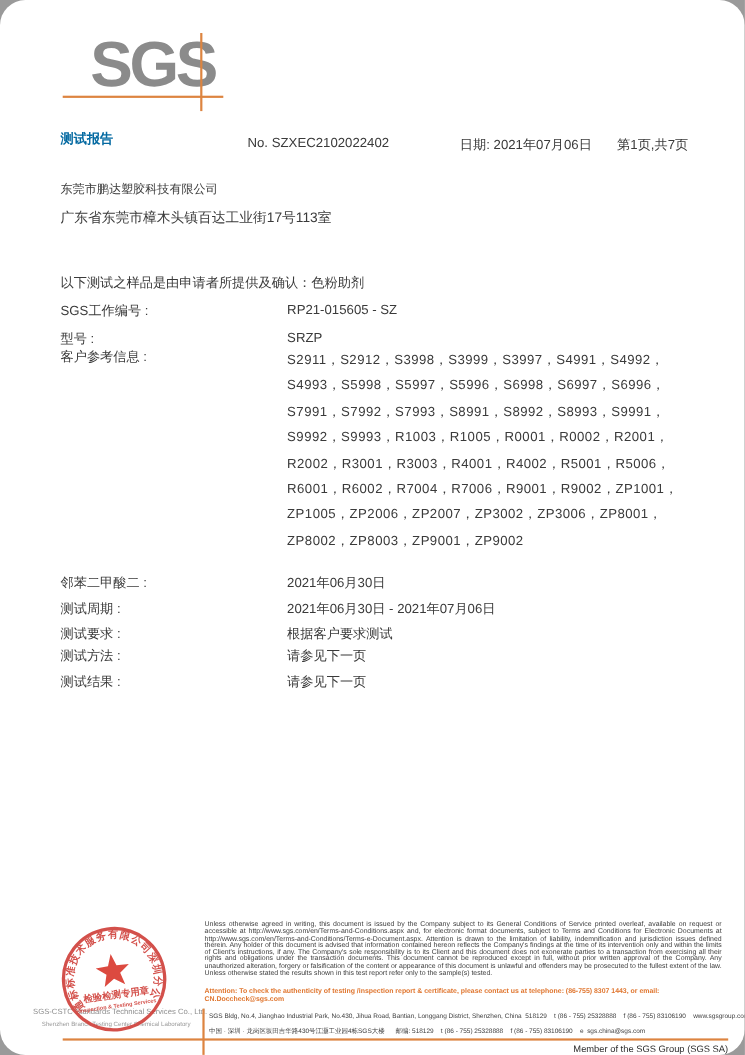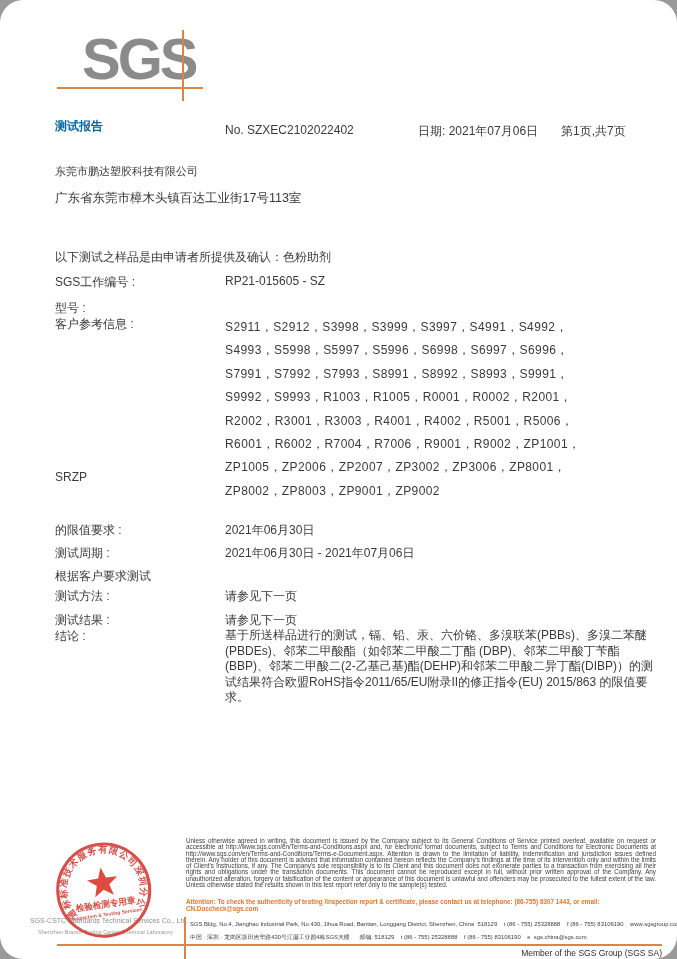--- a/index.html
+++ b/index.html
@@ -26,23 +26,23 @@
   .report-no{position:absolute;left:225px;top:123px;font-size:12px;}
   .report-date{position:absolute;left:418px;top:123px;font-size:12px;}
   .report-page{position:absolute;left:561px;top:123px;font-size:12px;}
   
   .company{position:absolute;left:55px;top:164px;font-size:11px;}
   .addr{position:absolute;left:55px;top:190px;font-size:12.5px;}
   
   .intro{position:absolute;left:55px;top:249px;font-size:12px;}
   .row{position:absolute;left:55px;width:600px;display:flex;font-size:12px;}
   .row .lbl{width:170px;flex:0 0 170px;}
-  .row .val{flex:1;}
+  .row .val{flex:1;margin-left:36px;}
   .r-job{top:274px;}
-  .r-model{top:300px;flex-direction:column;}
+  .r-model{top:300px;}
   .r-refs{top:316px;}
   .r-refs .val div{line-height:23.4px;letter-spacing:.4px;}
   .r-received{top:522px;}
   .r-period{top:545px;}
   .r-request{top:568px;}
   .r-method{top:588px;}
   .r-result{top:612px;}
   .r-conclusion{top:628px;}
   .r-conclusion .val{max-width:428px;line-height:15.6px;}
   
@@ -101,47 +101,44 @@
       <div>S7991，S7992，S7993，S8991，S8992，S8993，S9991，</div>
       <div>S9992，S9993，R1003，R1005，R0001，R0002，R2001，</div>
       <div>R2002，R3001，R3003，R4001，R4002，R5001，R5006，</div>
       <div>R6001，R6002，R7004，R7006，R9001，R9002，ZP1001，</div>
       <div>ZP1005，ZP2006，ZP2007，ZP3002，ZP3006，ZP8001，</div>
       <div>ZP8002，ZP8003，ZP9001，ZP9002</div>
     </div>
   </div>
 
   <div class="row r-received">
-    <div class="lbl">的限值要求 :</div>
+    <div class="lbl">邻苯二甲酸二 :</div>
     <div class="val">2021年06月30日</div>
   </div>
 
   <div class="row r-period">
     <div class="lbl">测试周期 :</div>
     <div class="val">2021年06月30日 - 2021年07月06日</div>
   </div>
 
   <div class="row r-request">
+    <div class="lbl">测试要求 :</div>
     <div class="val">根据客户要求测试</div>
   </div>
 
   <div class="row r-method">
     <div class="lbl">测试方法 :</div>
     <div class="val">请参见下一页</div>
   </div>
 
   <div class="row r-result">
     <div class="lbl">测试结果 :</div>
     <div class="val">请参见下一页</div>
   </div>
 
-  <div class="row r-conclusion">
-    <div class="lbl">结论 :</div>
-    <div class="val">基于所送样品进行的测试，镉、铅、汞、六价铬、多溴联苯(PBBs)、多溴二苯醚(PBDEs)、邻苯二甲酸酯（如邻苯二甲酸二丁酯 (DBP)、邻苯二甲酸丁苄酯(BBP)、邻苯二甲酸二(2-乙基己基)酯(DEHP)和邻苯二甲酸二异丁酯(DIBP)）的测试结果符合欧盟RoHS指令2011/65/EU附录II的修正指令(EU) 2015/863 的限值要求。</div>
-  </div>
 
   <div class="co-en1">SGS-CSTC Standards Technical Services Co., Ltd.</div>
   <div class="co-en2">Shenzhen Branch Testing Center Chemical Laboratory</div>
 
   <svg class="stamp" width="118" height="104" viewBox="0 0 118 104">
     <defs>
       <path id="ringpath" d="M 28.5 71.7 A 37 37 0 1 1 87.5 71.7" fill="none"></path>
     </defs>
     <circle cx="58" cy="50" r="46" fill="none" stroke="#d0423c" stroke-width="3"></circle>
     <text font-size="9.2" fill="#d0423c" font-weight="bold" letter-spacing="1">

